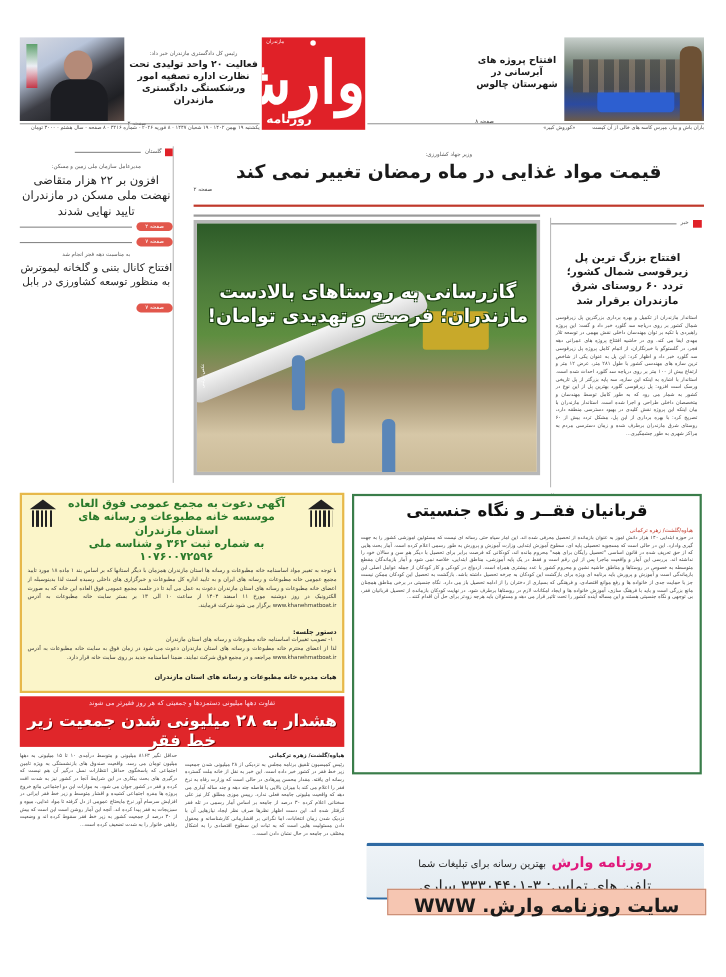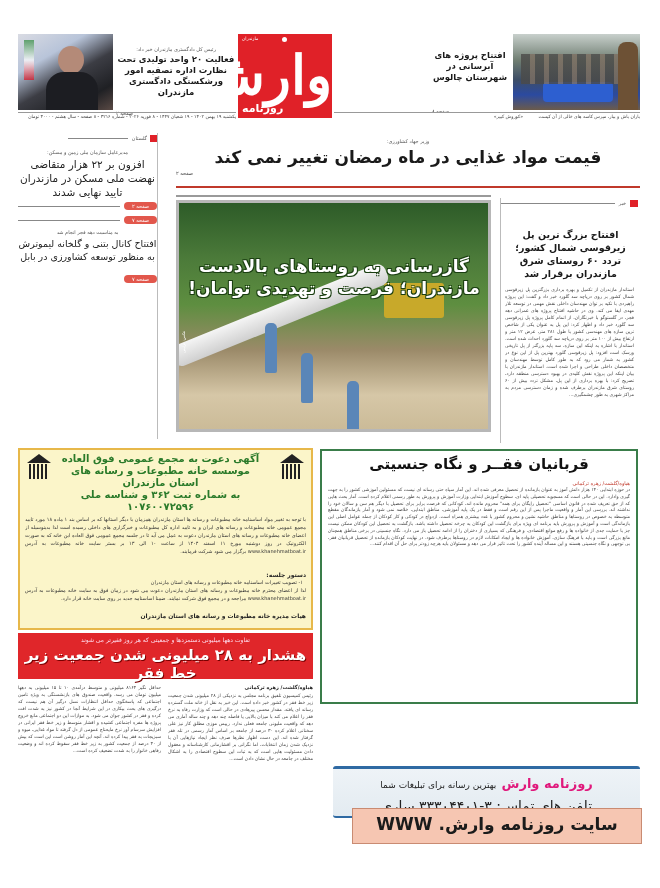--- a/index.html
+++ b/index.html
@@ -54,21 +54,21 @@
   
   #children-box { left: 320px; top: 449px; width: 318px; height: 255px; border: 2px solid #3a7d4a; background: #fff; }
   #children-title { font-weight: bold; font-size: 15px; line-height: 19px; text-align: center; color: #111; margin-top: 4px; }
 
   
   #promo { left: 333px; top: 722px; width: 307px; height: 52px; background: linear-gradient(180deg,#eef3f7,#e3ebf1); border-top: 3px solid #2f6aa3; border-bottom: 2px solid #2f6aa3; border-radius: 3px; margin-top: 44px; }
   #promo .brand { color: #e0197c; font-weight: bold; font-size: 13px; }
   #promo .slogan { font-size: 9px; color: #222; }
   #promo .phone { font-size: 14px; color: #222; text-align: center; margin-top: 6px; }
 
-  #site-bar { left: 352px; top: 808px; width: 290px; height: 36px; background: #f6c6b2; border: 1px solid #c98b72; text-align: center; font-weight: bold; font-size: 17px; color: #1b1b1b; line-height: 30px; }
+  #site-bar { left: 352px; top: 808px; width: 290px; height: 24px; background: #f6c6b2; border: 1px solid #c98b72; text-align: center; font-weight: bold; font-size: 17px; color: #1b1b1b; line-height: 30px; }
 </style>
 </head>
 <body>
 
 <div class="abs photo" style="left:18px;top:34px;width:95px;height:76px;background:linear-gradient(150deg,#d9dbe3 0%,#b8c4d9 30%,#3c3d44 55%,#1f2024 80%,#5a4a45 100%);">
   <div style="position:absolute;left:6px;top:6px;width:10px;height:40px;background:linear-gradient(180deg,#2f8a3c,#fff,#d12);opacity:.7;"></div>
   <div style="position:absolute;left:40px;top:12px;width:26px;height:28px;border-radius:50%;background:#b48a78;"></div>
   <div style="position:absolute;left:28px;top:38px;width:52px;height:38px;border-radius:18px 18px 0 0;background:#1c1d22;"></div>
 </div>
 

